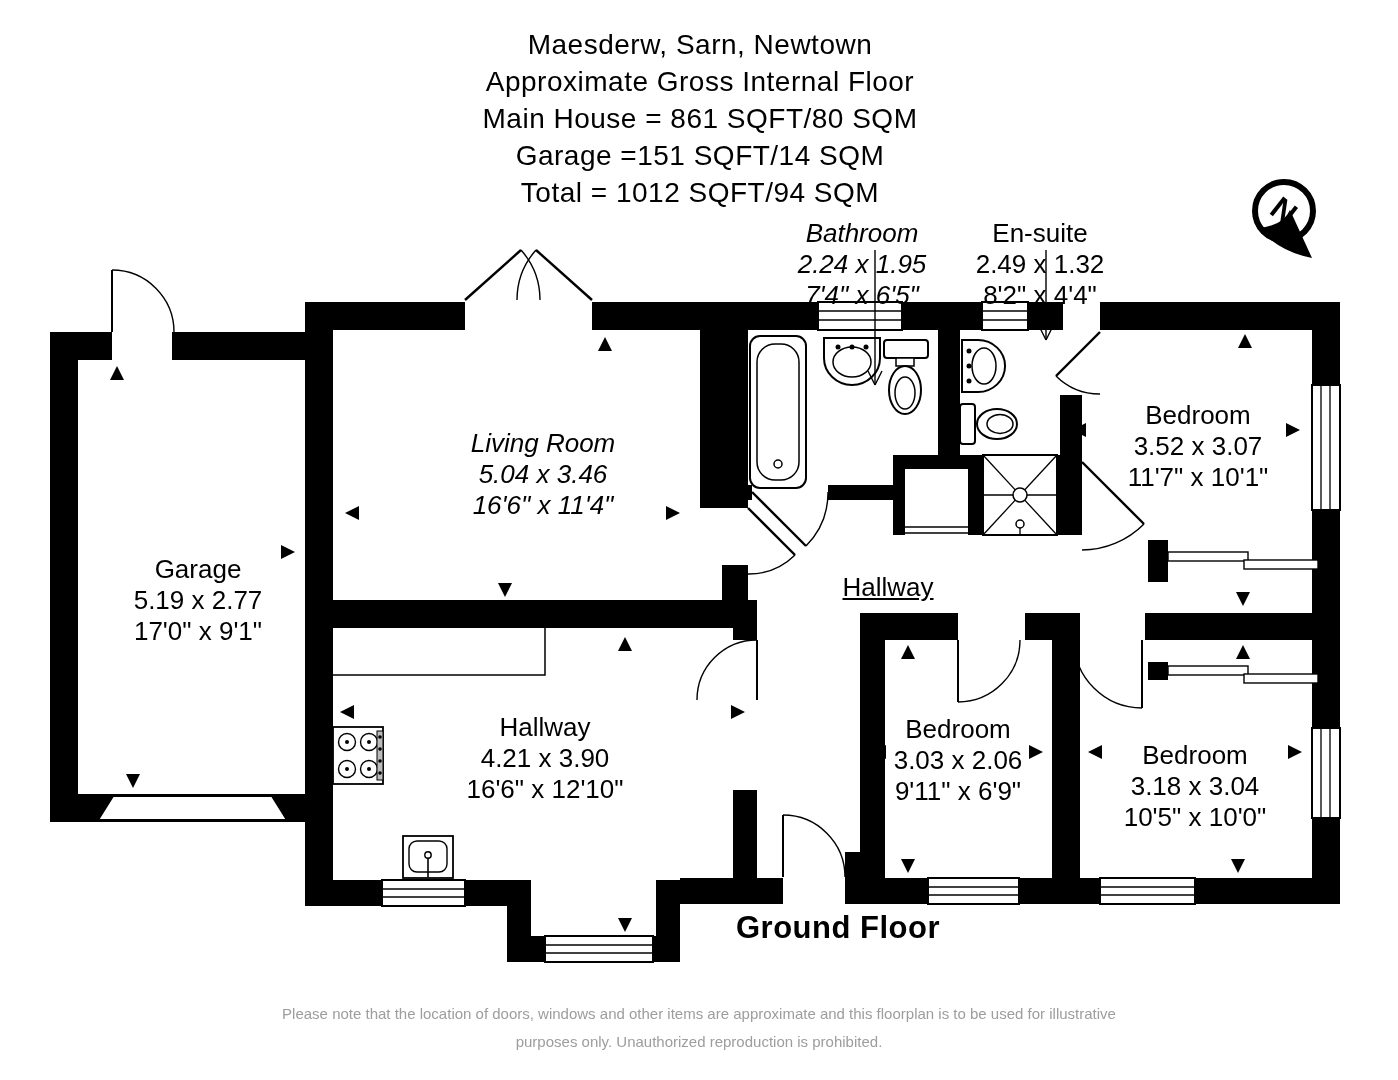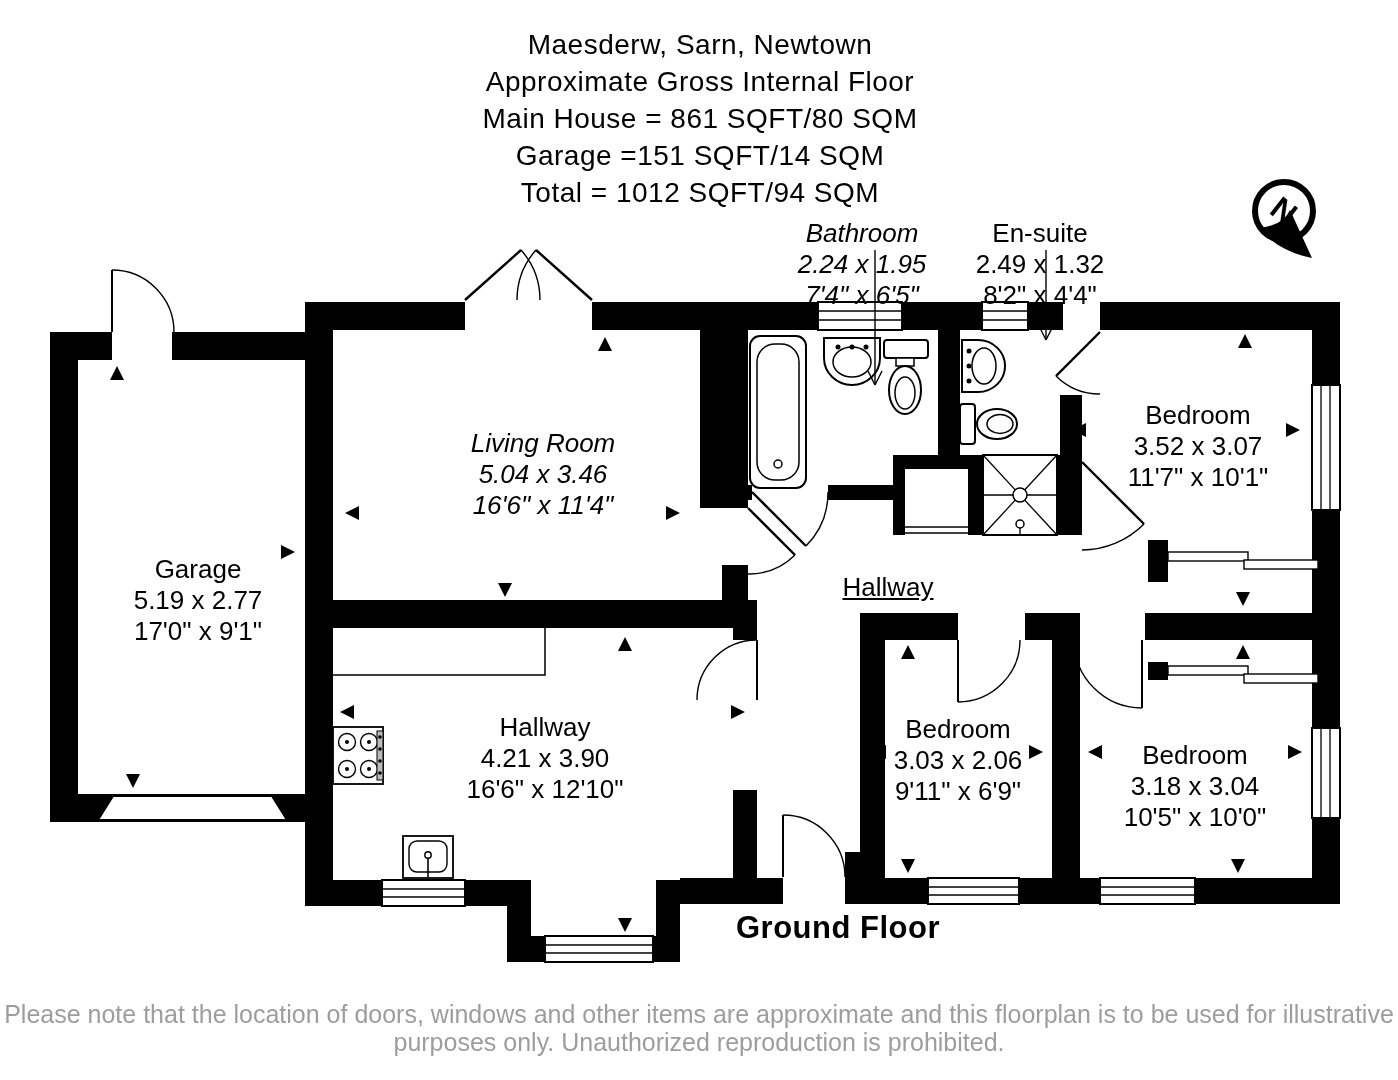--- a/index.html
+++ b/index.html
@@ -3,21 +3,21 @@
 <meta charset="utf-8">
 <style>
   html,body{margin:0;padding:0;background:#fff;}
   #stage{position:relative;width:1398px;height:1080px;background:#ffffff;overflow:hidden;
          font-family:"Liberation Sans", sans-serif;color:#000;}
   #plan-svg{position:absolute;left:0;top:0;}
   .txt{position:absolute;text-align:center;transform:translateX(-50%);white-space:nowrap;}
   .title-block{font-size:28px;line-height:37px;letter-spacing:0.5px;}
   .room-label{font-size:26px;line-height:31px;}
   .floor-label{font-size:31px;font-weight:bold;letter-spacing:0.5px;}
-  .disclaimer{font-size:25px;line-height:28px;color:#9d9d9d;}
+  .disclaimer{font-size:15px;line-height:28px;color:#9d9d9d;}
 </style>
 </head>
 <body>
 
 <div id="stage">
 
 <svg id="plan-svg" width="1398" height="1080" viewBox="0 0 1398 1080">
 
   <g fill="#000">
 

